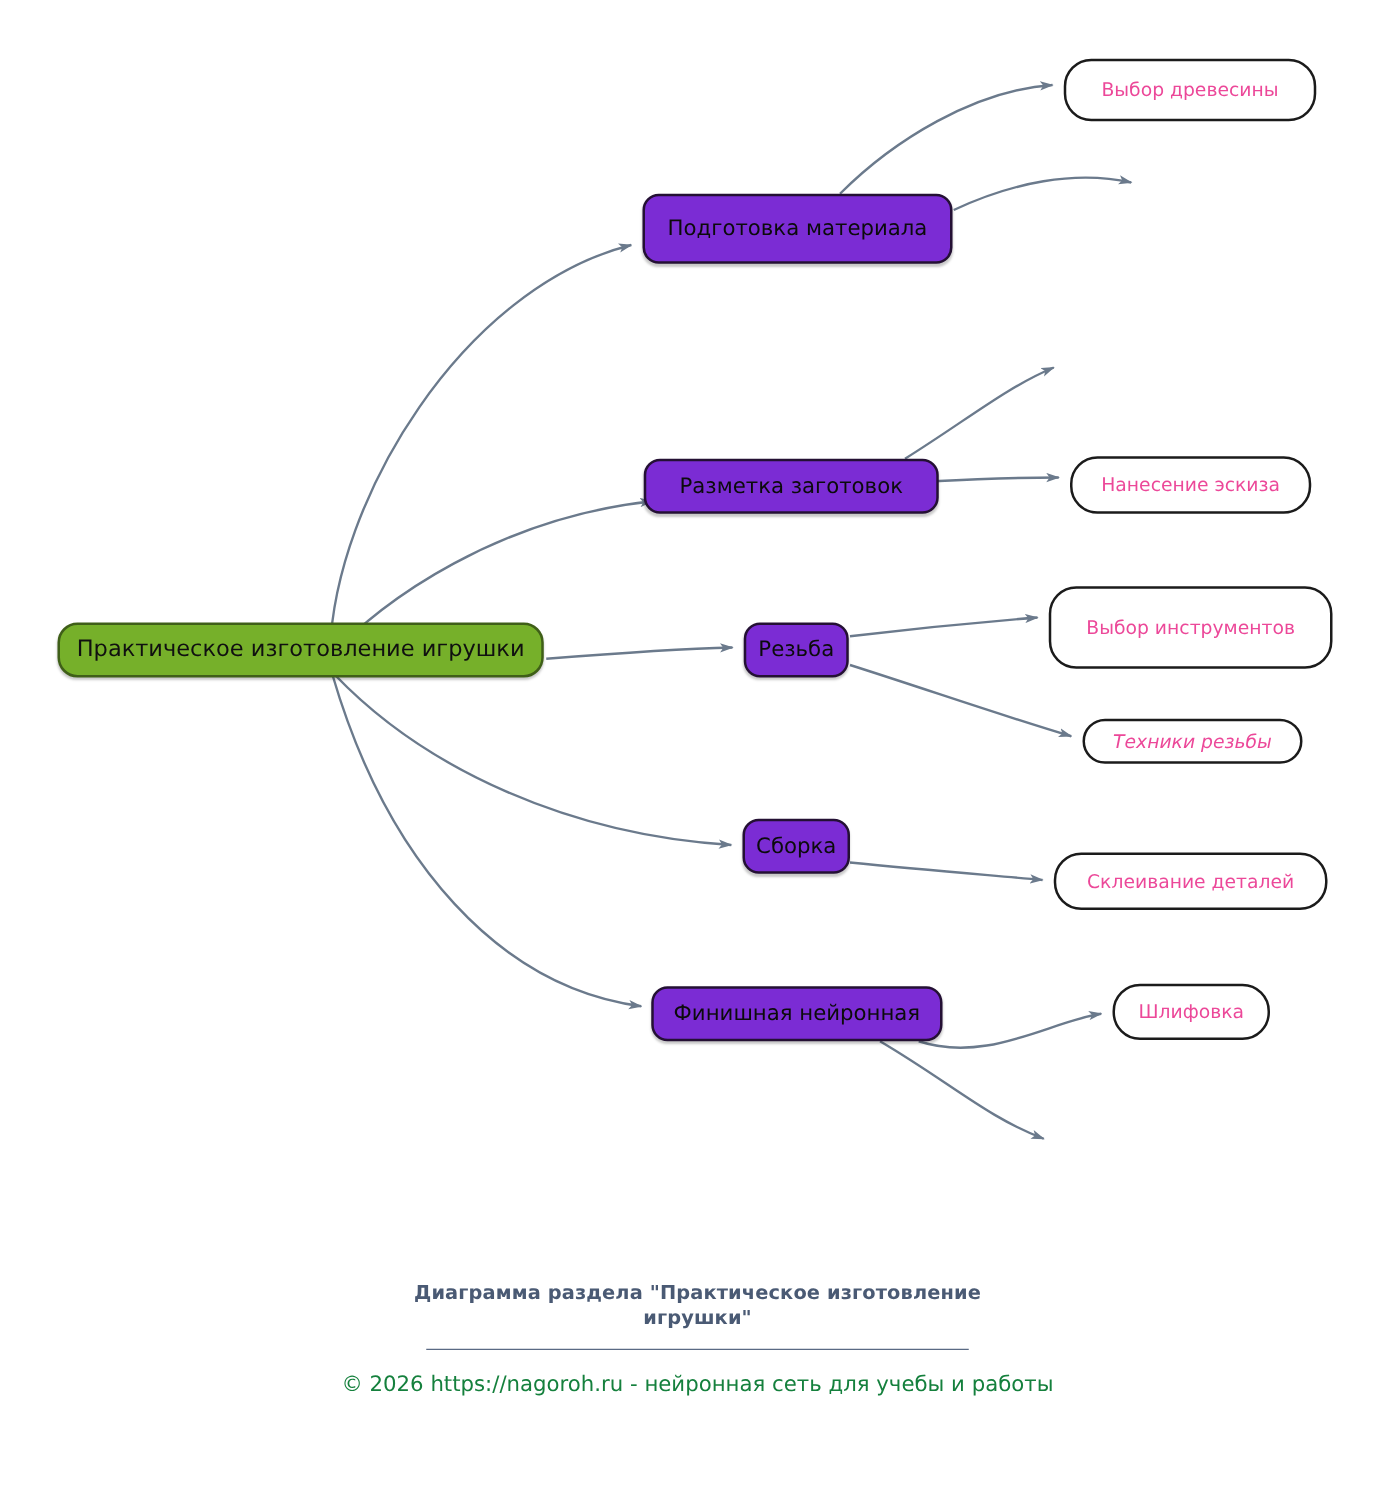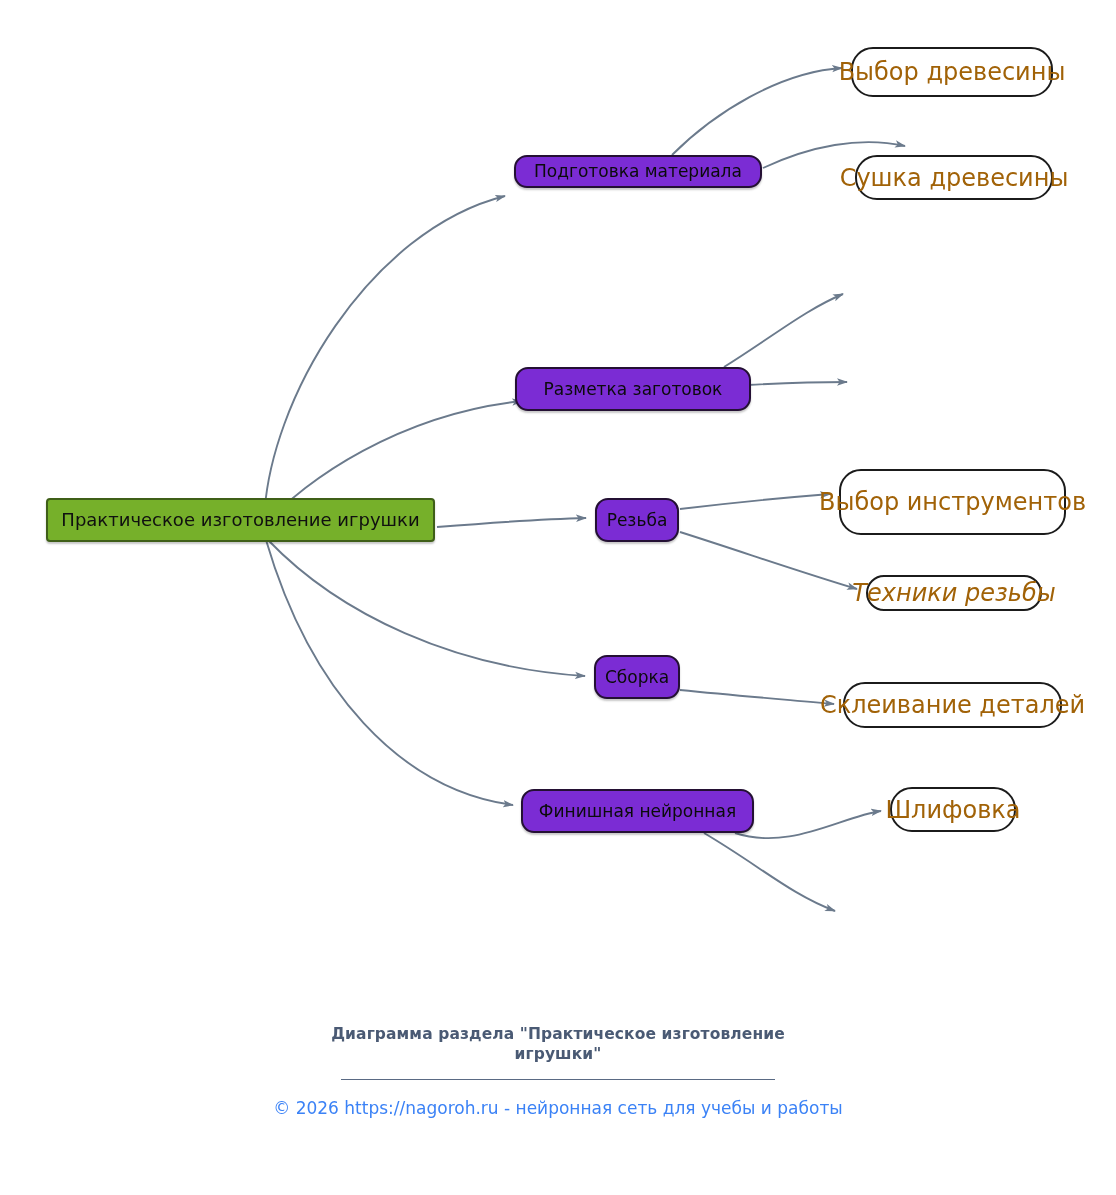--- a/index.html
+++ b/index.html
@@ -41,36 +41,36 @@
   }
   .node-label {
     display: block;
     line-height: 1;
   }
   .node-root {
     background: #76b02a;
     border: 2px solid #3f5f18;
     color: #101010;
     font-size: 18px;
-    border-radius: 4px;
+    border-radius: 16px;
     box-shadow: 0 2px 2px rgba(0,0,0,0.22);
   }
   .node-branch {
     background: #7b2cd4;
     border: 2px solid #241034;
     color: #0b0b0b;
     font-size: 17px;
     border-radius: 13px;
     box-shadow: 0 2px 2px rgba(0,0,0,0.22);
   }
   .node-leaf {
     background: #ffffff;
     border: 2px solid #1b1b1b;
-    color: #a16207;
-    font-size: 24px;
+    color: #ec4899;
+    font-size: 15px;
     border-radius: 22px;
   }
   .caption-block {
     position: absolute;
     left: 0;
     width: 1116px;
     text-align: center;
   }
   .caption-title {
     font-size: 15.5px;
@@ -81,21 +81,21 @@
   }
   .caption-rule {
     width: 434px;
     height: 0;
     border-top: 1.5px solid #5a6a84;
     margin: 14px auto 0 auto;
   }
   .caption-footer {
     margin-top: 17px;
     font-size: 17px;
-    color: #3b82f6;
+    color: #15803d;
     line-height: 1.3;
   }
 </style>
 </head>
 <body>
 
 <div id="canvas">
 
   <svg id="edges" viewBox="0 0 1116 1195" xmlns="http://www.w3.org/2000/svg">
     <defs>
@@ -123,32 +123,32 @@
 
       <path d="M 735,833 C 790,851 840,817 881,811"></path>
       <path d="M 704,833 C 760,866 790,894 835,911"></path>
     </g>
   </svg>
 
   <div class="node node-root" style="left:46px; top:498px; width:389px; height:44px;">
     <span class="node-label">Практическое изготовление игрушки</span>
   </div>
 
-  <div class="node node-branch" style="left:514px; top:155px; width:248px; height:33px;">
+  <div class="node node-branch" style="left:514px; top:155px; width:248px; height:56px;">
     <span class="node-label">Подготовка материала</span>
   </div>
   <div class="node node-leaf" style="left:851px; top:47px; width:202px; height:50px;">
     <span class="node-label">Выбор древесины</span>
   </div>
-  <div class="node node-leaf" style="left:855px; top:155px; width:198px; height:45px;">
-    <span class="node-label">Сушка древесины</span>
-  </div>
 
   <div class="node node-branch" style="left:515px; top:367px; width:236px; height:44px;">
     <span class="node-label">Разметка заготовок</span>
+  </div>
+  <div class="node node-leaf" style="left:856px; top:365px; width:193px; height:46px;">
+    <span class="node-label">Нанесение эскиза</span>
   </div>
 
   <div class="node node-branch" style="left:595px; top:498px; width:84px; height:44px;">
     <span class="node-label">Резьба</span>
   </div>
   <div class="node node-leaf" style="left:839px; top:469px; width:227px; height:66px;">
     <span class="node-label">Выбор инструментов</span>
   </div>
   <div class="node node-leaf" style="left:866px; top:575px; width:176px; height:36px;font-style:italic;">
     <span class="node-label">Техники резьбы</span>

